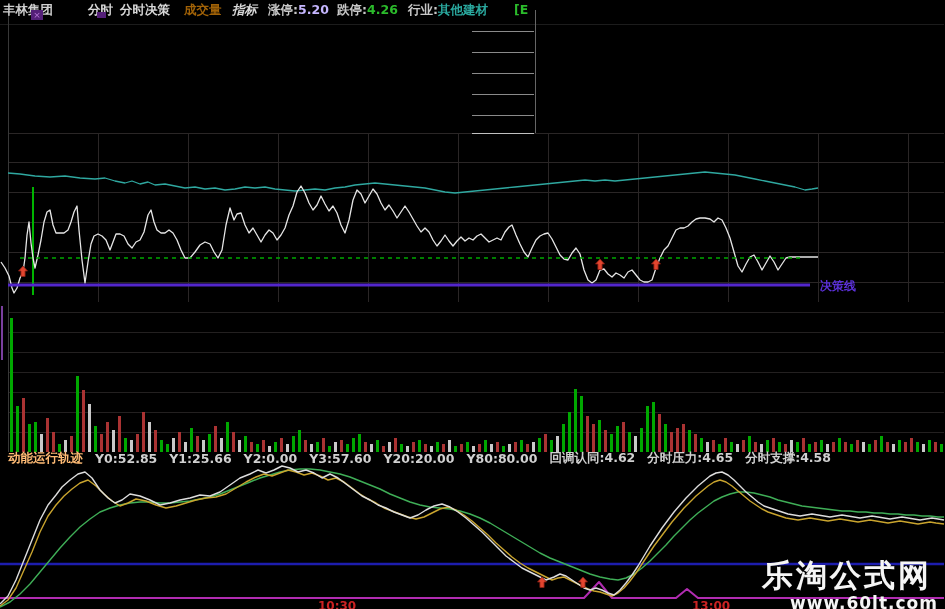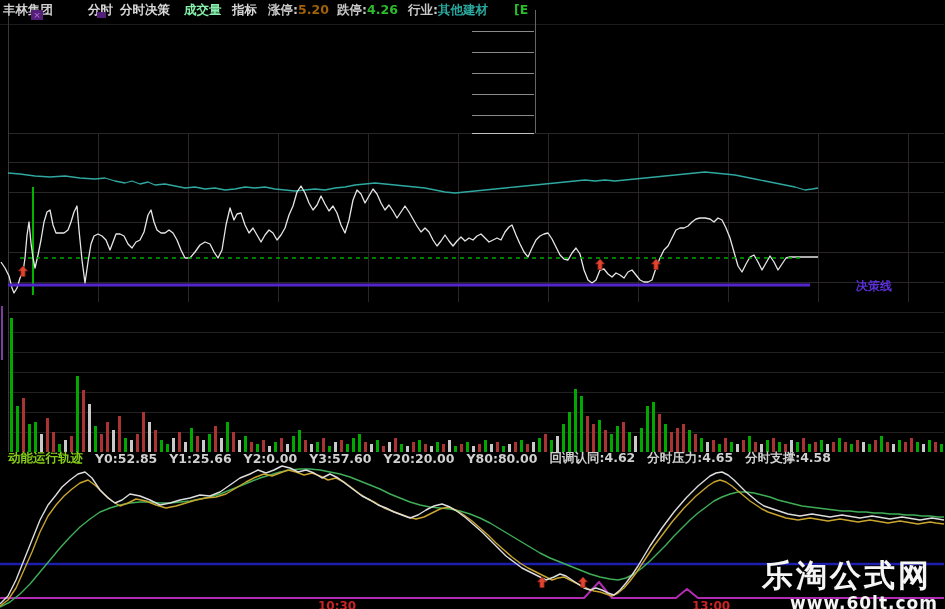--- a/index.html
+++ b/index.html
@@ -5,33 +5,33 @@
   html,body{margin:0;padding:0;background:#000;}
   .screen{position:relative;width:945px;height:609px;background:#000;overflow:hidden;
           font-family:"DejaVu Sans","Liberation Sans",sans-serif;}
   .abs{position:absolute;}
   svg.chart{position:absolute;left:0;top:0;z-index:1;}
   .pane{position:absolute;z-index:2;background:transparent;}
   .txt{position:absolute;z-index:3;white-space:nowrap;}
   
   .menu{top:2px;height:18px;font-size:12.5px;font-weight:700;color:#d8d8d8;}
   .m-stock{left:3px;color:#d0d0d0;}
-  .m-tab1{left:88px;} .m-tab2{left:120px;} .m-tab3{left:184px;color:#86efac;} .m-tab4{left:232px;}
+  .m-tab1{left:88px;} .m-tab2{left:120px;} .m-tab3{left:184px;color:#a16207;} .m-tab4{left:232px;font-style:italic;}
   .m-info1{left:268px;} .m-info2{left:337px;} .m-info3{left:408px;}
   .m-suffix{left:514px;color:#2bbb2b;}
   .ilabel{color:#c8c8c8;}
   .marker1{left:31px;top:10px;width:12px;height:10px;background:#541f78;color:#b575d6;
            font-size:9px;line-height:10px;text-align:center;z-index:3;}
   .marker2{left:97px;top:12px;width:9px;height:6px;background:#541f78;z-index:3;}
   
   .ind-header{left:8px;top:451px;height:15px;display:flex;gap:12px;align-items:center;
               font-size:12.5px;font-weight:700;color:#d0d0d0;z-index:3;}
-  .ind-title{color:#84cc16;}
-  
-  .dec-label{left:820px;top:278px;font-size:12px;font-weight:700;color:#5b30d8;margin-left:36px;}
+  .ind-title{color:#fdba74;}
+  
+  .dec-label{left:820px;top:278px;font-size:12px;font-weight:700;color:#5b30d8;}
   
   .t1030{left:318px;top:599px;} .t1300{left:692px;top:599px;}
   .tlabel{font-size:12px;font-weight:700;color:#cc2222;}
   
   .watermark{left:756px;top:546px;width:182px;text-align:center;z-index:4;color:#f5f5f5;margin-top:11px;}
   .wm1{font-size:31px;font-weight:700;letter-spacing:3px;line-height:36px;}
   .wm2{font-size:17px;font-weight:700;letter-spacing:1px;line-height:20px;text-align:right;}
 </style>
 </head>
 <body>
@@ -248,21 +248,21 @@
   <div class="pane" style="left:8px;top:133px;width:937px;height:170px;"></div>
   <div class="pane" style="left:8px;top:305px;width:937px;height:147px;"></div>
   <div class="pane" style="left:0;top:466px;width:945px;height:143px;"></div>
 
   <div>
     <span class="txt menu m-stock">丰林集团</span>
     <span class="txt menu m-tab1">分时</span>
     <span class="txt menu m-tab2">分时决策</span>
     <span class="txt menu m-tab3">成交量</span>
     <span class="txt menu m-tab4">指标</span>
-    <span class="txt menu m-info1"><span class="ilabel">涨停:</span><span style="color:#a16207;">5.20</span></span>
+    <span class="txt menu m-info1"><span class="ilabel">涨停:</span><span style="color:#c4b5fd;">5.20</span></span>
     <span class="txt menu m-info2"><span class="ilabel">跌停:</span><span style="color:#2bbb2b;text-align:right;">4.26</span></span>
     <span class="txt menu m-info3"><span class="ilabel">行业:</span><span style="color:#2aa89e;">其他建材</span></span>
     <span class="txt menu m-suffix">[E</span>
   </div>
 
   <div class="abs marker1">×</div>
   <div class="abs marker2"></div>
 
   <span class="txt dec-label">决策线</span>
 

